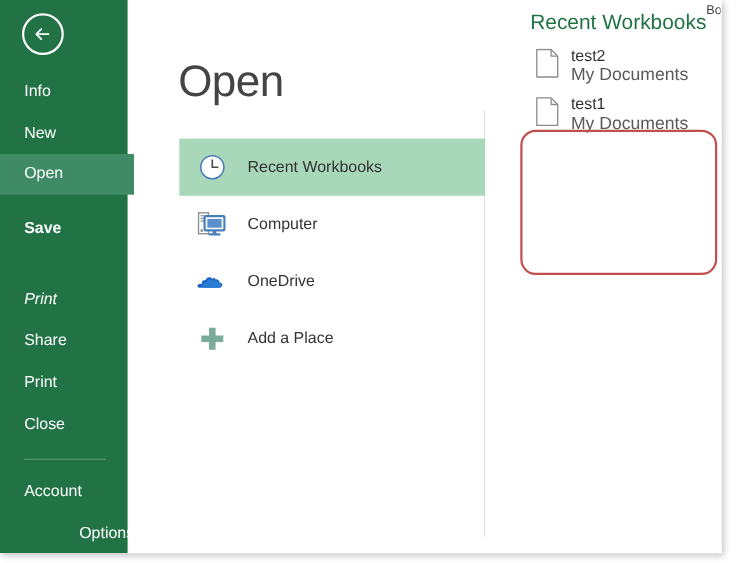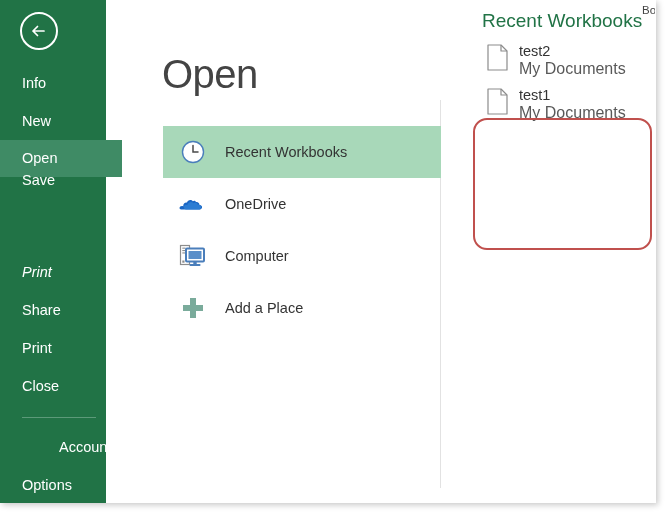--- a/index.html
+++ b/index.html
@@ -25,21 +25,21 @@
     background: #ffffff;
     box-shadow: 2px 2px 6px rgba(0,0,0,0.22);
     overflow: hidden;
   }
 
   
   #backstage-sidebar {
     position: absolute;
     left: 0;
     top: 0;
-    width: 106px;
+    width: 116px;
     height: 503px;
     background: #217346;
   }
   #back-button {
     position: absolute;
     left: 20px;
     top: 12px;
     width: 38px;
     height: 38px;
     border-radius: 50%;
@@ -204,60 +204,50 @@
 
     <div id="back-button">
       <svg width="34" height="34" viewBox="0 0 34 34">
         <path d="M22 17 H11 M15.5 12.5 L11 17 L15.5 21.5" stroke="#ffffff" stroke-width="1.7" fill="none" stroke-linecap="round" stroke-linejoin="round"></path>
       </svg>
     </div>
 
     <div class="nav-item" style="top:65px;"><span>Info</span></div>
     <div class="nav-item" style="top:103px;"><span>New</span></div>
     <div class="nav-item selected" style="top:140px;"><span>Open</span></div>
-    <div class="nav-item" style="top:162px;"><span>Save</span></div>
+    <div class="nav-item" style="top:190px;font-weight:bold;"><span>Save</span></div>
     <div class="nav-item" style="top:254px;font-style:italic;"><span>Print</span></div>
     <div class="nav-item" style="top:292px;"><span>Share</span></div>
     <div class="nav-item" style="top:330px;"><span>Print</span></div>
     <div class="nav-item" style="top:368px;"><span>Close</span></div>
 
     <div id="nav-divider"></div>
 
-    <div class="nav-item" style="top:429px;margin-left:37px;"><span>Account</span></div>
-    <div class="nav-item" style="top:467px;"><span>Options</span></div>
+    <div class="nav-item" style="top:429px;"><span>Account</span></div>
+    <div class="nav-item" style="top:467px;text-align:right;"><span>Options</span></div>
   </div>
 
   <div id="main-pane">
 
     <div id="window-doc-label">Book1</div>
 
     <div id="page-title">Open</div>
 
     <div id="column-divider"></div>
 
     <div id="places-column">
 
       <div class="place-item selected">
         <span class="place-icon">
           <svg width="26" height="26" viewBox="0 0 26 26">
             <circle cx="13" cy="13" r="10.5" fill="#ffffff" stroke="#4a7ebb" stroke-width="1.4"></circle>
             <path d="M13 6.5 V13 H18" stroke="#4a4a4a" stroke-width="1.5" fill="none" stroke-linecap="round"></path>
           </svg>
         </span>
         <span class="place-label">Recent Workbooks</span>
-      </div>
-
-      <div class="place-item">
-        <span class="place-icon">
-          <svg width="28" height="22" viewBox="0 0 28 22">
-            <path d="M2 16.5 C0.3 16.5 0 14.6 1.2 13.6 C2.2 12.7 3.8 12.9 4.2 13.4 C4.0 10.6 6.2 9.1 8.0 9.6 C8.6 7.0 12.2 6.2 13.9 8.3 C15.0 7.3 16.6 7.8 16.9 9.0 C19.0 8.6 20.6 10.2 20.4 11.9 C22.6 11.9 23.4 13.4 23.0 14.7 C22.7 15.9 21.5 16.5 20.4 16.5 Z" fill="#1a66c4"></path>
-            <path d="M7.4 16.5 C5.4 16.5 4.4 15.0 5.0 13.5 C5.6 12.0 7.4 11.7 8.3 12.3 C8.6 9.2 12.4 7.9 14.6 10.2 C16.0 9.0 18.3 9.7 18.6 11.5 C20.9 11.3 22.4 13.0 22.1 14.7 C21.9 15.9 20.8 16.5 19.7 16.5 Z" fill="#2b7cd3"></path>
-          </svg>
-        </span>
-        <span class="place-label">OneDrive</span>
       </div>
 
       <div class="place-item">
         <span class="place-icon">
           <svg width="28" height="26" viewBox="0 0 28 26">
             <rect x="1.5" y="2.5" width="9" height="19" fill="#ffffff" stroke="#8c8c8c" stroke-width="1.2"></rect>
             <rect x="3.3" y="4.6" width="3.2" height="1.1" fill="#8c8c8c"></rect>
             <rect x="3.3" y="7.0" width="3.2" height="1.1" fill="#8c8c8c"></rect>
             <rect x="3.3" y="9.4" width="3.2" height="1.1" fill="#8c8c8c"></rect>
             <rect x="3.3" y="17.5" width="2.2" height="2.2" fill="#8c8c8c"></rect>
@@ -265,20 +255,30 @@
             <rect x="9.5" y="8" width="13" height="8" fill="#5b8fc9"></rect>
             <rect x="14.3" y="18.5" width="3.4" height="3" fill="#4a7ebb"></rect>
             <rect x="10.5" y="21" width="11" height="2" rx="0.8" fill="#4a7ebb"></rect>
           </svg>
         </span>
         <span class="place-label">Computer</span>
       </div>
 
       <div class="place-item">
         <span class="place-icon">
+          <svg width="28" height="22" viewBox="0 0 28 22">
+            <path d="M2 16.5 C0.3 16.5 0 14.6 1.2 13.6 C2.2 12.7 3.8 12.9 4.2 13.4 C4.0 10.6 6.2 9.1 8.0 9.6 C8.6 7.0 12.2 6.2 13.9 8.3 C15.0 7.3 16.6 7.8 16.9 9.0 C19.0 8.6 20.6 10.2 20.4 11.9 C22.6 11.9 23.4 13.4 23.0 14.7 C22.7 15.9 21.5 16.5 20.4 16.5 Z" fill="#1a66c4"></path>
+            <path d="M7.4 16.5 C5.4 16.5 4.4 15.0 5.0 13.5 C5.6 12.0 7.4 11.7 8.3 12.3 C8.6 9.2 12.4 7.9 14.6 10.2 C16.0 9.0 18.3 9.7 18.6 11.5 C20.9 11.3 22.4 13.0 22.1 14.7 C21.9 15.9 20.8 16.5 19.7 16.5 Z" fill="#2b7cd3"></path>
+          </svg>
+        </span>
+        <span class="place-label">OneDrive</span>
+      </div>
+
+      <div class="place-item">
+        <span class="place-icon">
           <svg width="24" height="24" viewBox="0 0 24 24">
             <path d="M9 2 H15 V9 H22 V15 H15 V22 H9 V15 H2 V9 H9 Z" fill="#7aab9b"></path>
           </svg>
         </span>
         <span class="place-label">Add a Place</span>
       </div>
     </div>
 
     <div id="recent-panel">
       <div id="recent-heading">Recent Workbooks</div>

